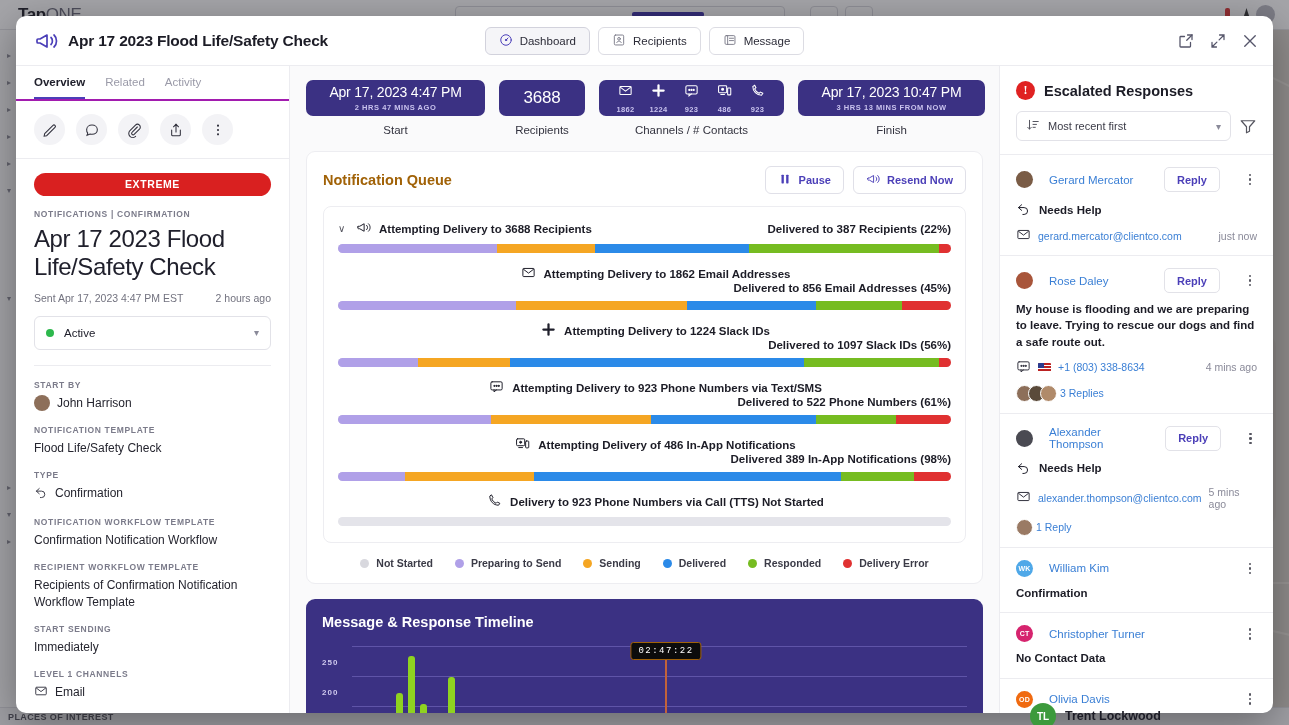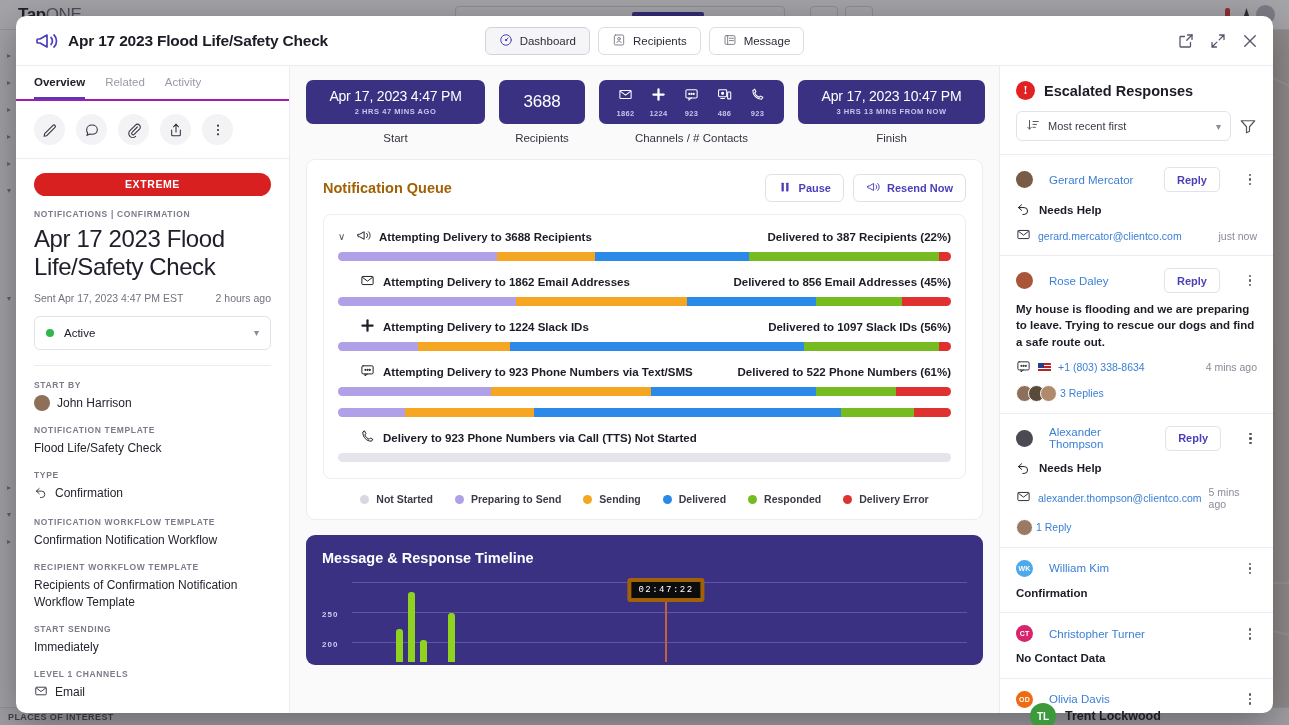--- a/index.html
+++ b/index.html
@@ -87,21 +87,21 @@
   .mval { font-size:12px; color:#25252f; line-height:1.35; margin-bottom:14px; display:flex; gap:7px; }
   .mval.block { display:block; }
   .avatar-sm { width:16px; height:16px; border-radius:50%; background:#8d6f5a; flex:0 0 16px; }
   .mval svg { width:14px; height:14px; color:#33333f; flex:0 0 14px; }
 
   
   #center { flex:1; min-width:0; background:#fafafb; overflow:hidden; padding:14px 16px; }
   #stats { display:flex; gap:14px; align-items:flex-start; }
   .stat { display:flex; flex-direction:column; align-items:center; }
   .stat .box { background:#3b3183; border-radius:7px; color:#fff; display:flex; flex-direction:column;
-               align-items:center; justify-content:center; height:44px; padding:0 16px; }
+               align-items:center; justify-content:center; height:36px; padding:0 16px; }
   .stat .box .big { font-size:14px; font-weight:400; letter-spacing:-.2px; }
   .stat .box .small { font-size:7.5px; letter-spacing:.55px; color:#c9c3ee; margin-top:3px; font-weight:700; }
   .stat .cap { margin-top:8px; font-size:11.5px; color:#33333f; }
   #stat-start .box { width:179px; }
   #stat-recip .box { width:86px; }
   #stat-recip .box .big { font-size:17px; }
   #stat-chan .box { flex-direction:row; gap:0; padding:0 10px; }
   .chan { display:flex; flex-direction:column; align-items:center; width:33px; }
   .chan svg { width:15px; height:15px; color:#fff; }
   .chan .n { font-size:7.5px; color:#c9c3ee; margin-top:3px; font-weight:700; letter-spacing:.3px; }
@@ -119,34 +119,34 @@
   .qrow { margin-bottom:12px; }
   .qrow:last-child { margin-bottom:0; }
   .qline { display:flex; align-items:center; font-size:11.5px; color:#1c1c26; font-weight:700; }
   .qline .lead { display:flex; align-items:center; gap:8px; }
   .qline .chev { font-size:10px; color:#55555f; font-weight:400; width:10px; }
   .qline svg { width:15px; height:15px; color:#20202c; flex:0 0 15px; }
   .qline .right { margin-left:auto; }
   .bar { height:9px; border-radius:5px; overflow:hidden; display:flex; margin-top:7px; background:#e4e4ea; }
   .bar .seg { height:100%; }
   .qsub { padding-left:0; }
-  .qsub .qline { padding-left:22px; }
+  .qsub .qline { padding-left:22px;flex-direction:column; }
   .qsub .bar { margin-left:0; }
   #legend { display:flex; justify-content:center; gap:22px; margin-top:14px; }
   .leg { display:flex; align-items:center; gap:7px; font-size:10.5px; color:#3b3b47; font-weight:700; }
   .leg .dot { width:9px; height:9px; border-radius:50%; }
 
   #timeline-card { background:#3b3183; border-radius:9px; margin-top:15px; padding:15px 16px 0 16px; height:130px; overflow:hidden; position:relative; }
   #timeline-title { font-size:14.5px; font-weight:700; color:#fff; }
   #plot { position:relative; height:84px; margin-top:12px; }
   .gl { position:absolute; left:30px; right:0; height:1px; background:#5f54a8; }
-  .ytick { position:absolute; left:0; font-size:8px; color:#cfc9ee; letter-spacing:1px; font-weight:700;margin-top:16px; }
+  .ytick { position:absolute; left:0; font-size:8px; color:#cfc9ee; letter-spacing:1px; font-weight:700; }
   .gbar { position:absolute; bottom:0; width:7px; background:#8fd220; border-radius:3px 3px 0 0; }
   #cursor-line { position:absolute; top:16px; bottom:0; width:2px; background:#c2623a; }
-  #cursor-chip { position:absolute; top:0; transform:translateX(-50%); background:#0c0c0c; border:4px solid #a16207;
+  #cursor-chip { position:absolute; top:0; transform:translateX(-50%); background:#0c0c0c; border:1px solid #a16207;
                  border-radius:3px; color:#fff; font-family:"Liberation Mono",monospace; font-size:9px;
                  letter-spacing:1.5px; padding:3px 7px; }
 
   
   #rightpanel { width:274px; flex:0 0 274px; border-left:1px solid #ececf0; display:flex; flex-direction:column; overflow:hidden; }
   #esc-head { padding:15px 16px 0 16px; }
   #esc-title-row { display:flex; align-items:center; gap:9px; }
   #esc-icon { width:19px; height:19px; border-radius:50%; background:#e02222; color:#fff; display:flex;
               align-items:center; justify-content:center; font-size:12px; font-weight:700; font-family:"Liberation Serif",serif; }
   #esc-title { font-size:14.5px; font-weight:700; color:#1c1c26; }
@@ -665,20 +665,32 @@
             <div class="bar">
               <span class="seg" style="width:25%;background:#b0a0e8"></span>
               <span class="seg" style="width:26%;background:#f5a623"></span>
               <span class="seg" style="width:27%;background:#2b8ae8"></span>
               <span class="seg" style="width:13%;background:#76bc21"></span>
               <span class="seg" style="width:9%;background:#e03131"></span>
             </div>
           </div>
 
           <div class="qrow qsub">
+            <div class="qline">
+              <span class="lead">
+                <span><svg viewBox="0 0 24 24" fill="none" stroke="currentColor" stroke-width="1.6" stroke-linecap="round">
+                      <rect x="2.5" y="4.5" width="13" height="11" rx="1.5"></rect>
+                      <path d="M6 18.5h6"></path>
+                      <rect x="17" y="8" width="5" height="11" rx="1.2"></rect>
+                      <circle cx="9" cy="10" r="1.6" fill="currentColor"></circle>
+                    </svg></span>
+                <span>Attempting Delivery of 486 In-App Notifications</span>
+              </span>
+              <span class="right">Delivered 389 In-App Notifications (98%)</span>
+            </div>
             <div class="bar">
               <span class="seg" style="width:11%;background:#b0a0e8"></span>
               <span class="seg" style="width:21%;background:#f5a623"></span>
               <span class="seg" style="width:50%;background:#2b8ae8"></span>
               <span class="seg" style="width:12%;background:#76bc21"></span>
               <span class="seg" style="width:6%;background:#e03131"></span>
             </div>
           </div>
 
           <div class="qrow qsub">

